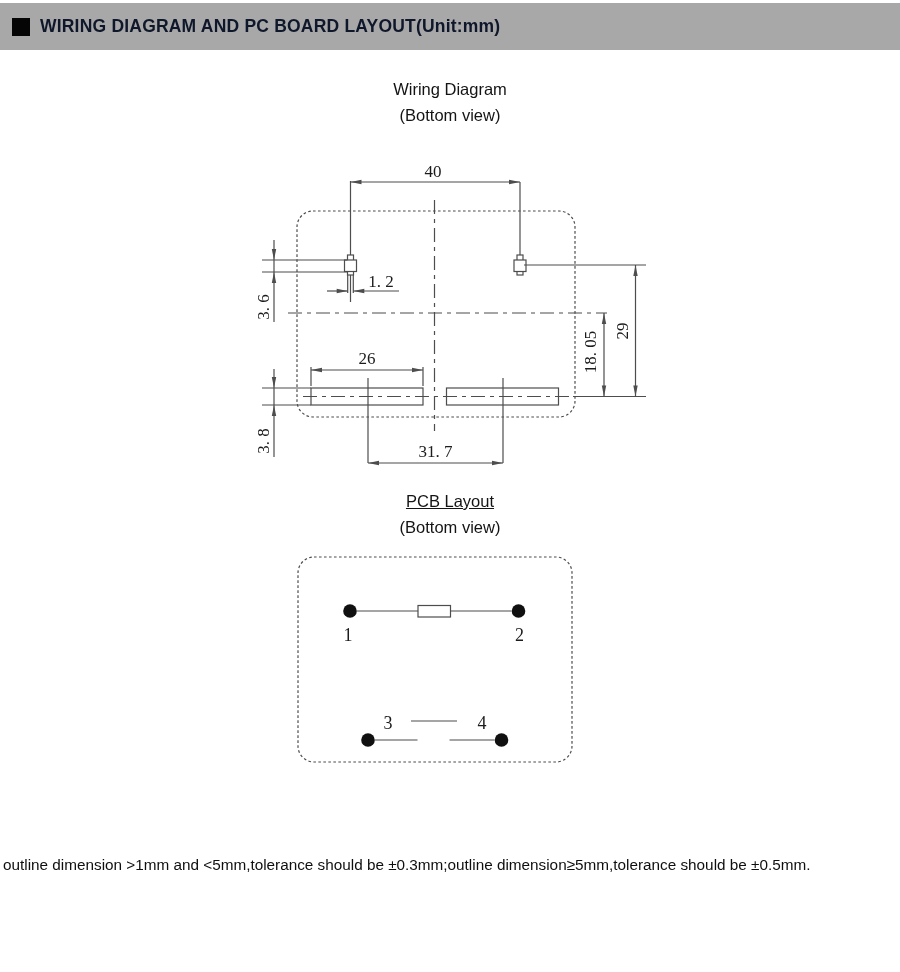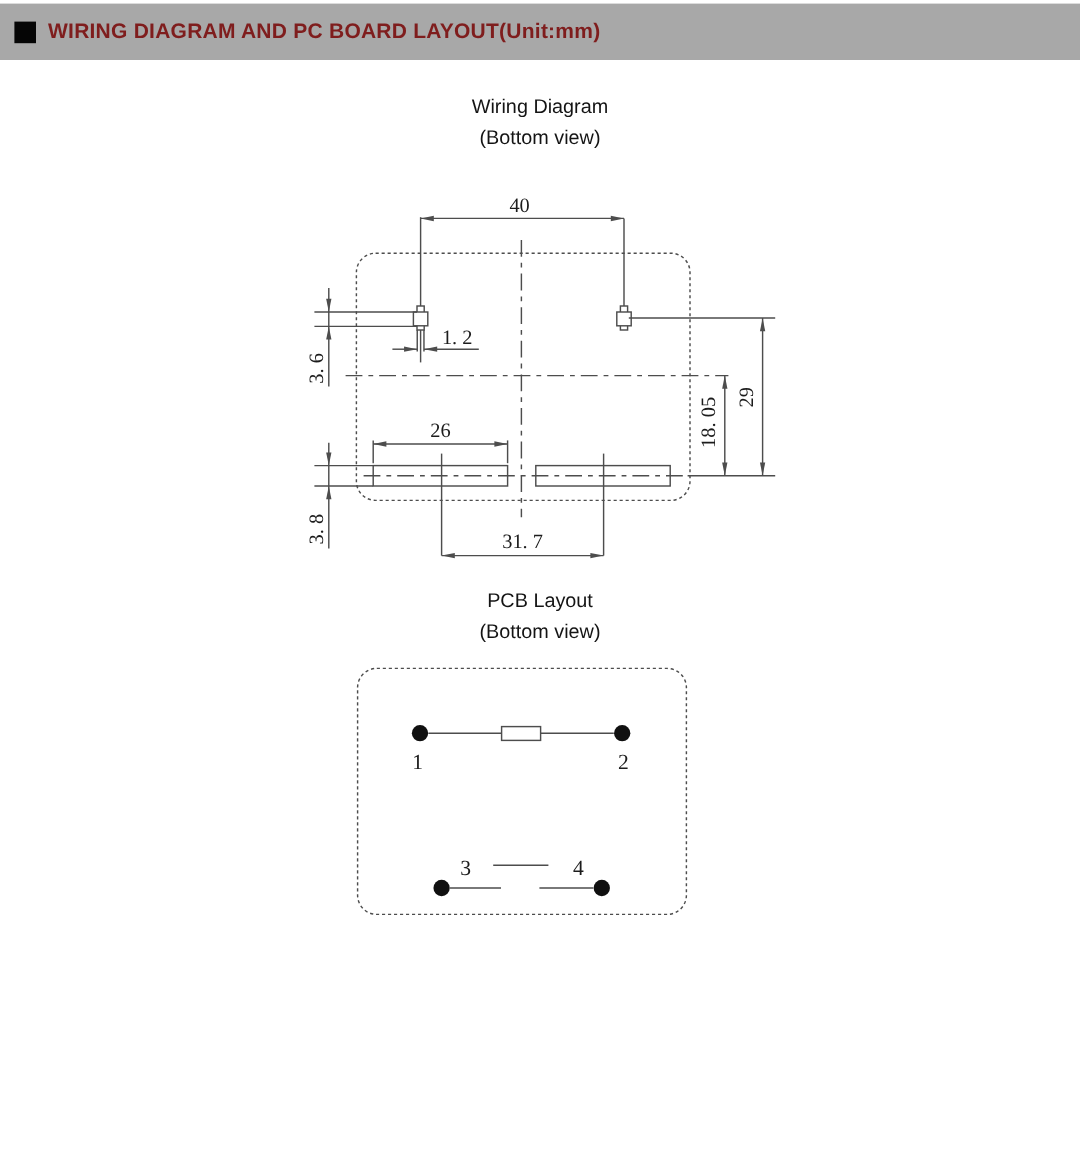--- a/index.html
+++ b/index.html
@@ -3,42 +3,42 @@
 <meta charset="utf-8">
 <style>
   html,body{margin:0;padding:0;}
   body{width:900px;height:972px;position:relative;background:#ffffff;
        font-family:"Liberation Sans",sans-serif;color:#111;overflow:hidden;}
   .abs{position:absolute;}
   
   .header-bar{left:0;top:3px;width:900px;height:47px;background:#a8a8a8;
               display:flex;align-items:center;gap:10px;padding-left:12px;box-sizing:border-box;}
   .header-square{width:18px;height:18px;background:#050505;flex:0 0 auto;}
-  .header-title{font-size:17.5px;font-weight:bold;color:#7f1d1d;letter-spacing:.2px;}
+  .header-title{font-size:17.5px;font-weight:bold;color:#0f172a;letter-spacing:.2px;}
   
   .center-text{left:0;width:900px;text-align:center;font-size:16.5px;color:#141414;}
   
   svg text{font-family:"Liberation Serif","DejaVu Serif",serif;fill:#1c1c1c;}
   
   .remarks{left:3px;top:801px;width:894px;font-size:15.3px;line-height:25.6px;
            color:#0f0f0f;white-space:pre-wrap;}
   .remarks div{height:25.6px;}
 </style>
 </head>
 <body>
 
 <div class="abs header-bar">
   <div class="header-square"></div>
   <div class="header-title">WIRING DIAGRAM AND PC BOARD LAYOUT(Unit:mm)</div>
 </div>
 
 <div class="abs center-text" style="top:80px;">Wiring Diagram</div>
 <div class="abs center-text" style="top:106px;">(Bottom view)</div>
 
-<div class="abs center-text" style="top:492px;">PCB Layout</div>
+<div class="abs center-text" style="top:492px;text-decoration:underline;">PCB Layout</div>
 <div class="abs center-text" style="top:518px;">(Bottom view)</div>
 
 <svg class="abs" style="left:0;top:0;" width="900" height="972" viewBox="0 0 900 972">
 
   <g stroke="#4d4d4d" stroke-width="1.2" fill="none">
 
     <rect x="297" y="211" width="278" height="206" rx="16" stroke-dasharray="2.6 2.4"></rect>
 
     <path d="M434.5 200 V431" stroke-dasharray="14 5 4 5"></path>
     <path d="M288 313 H607" stroke-dasharray="14 5 4 5"></path>
@@ -128,18 +128,19 @@
     <g stroke="none" fill="#1c1c1c" font-size="18">
       <text x="348" y="641" text-anchor="middle">1</text>
       <text x="519.5" y="641" text-anchor="middle">2</text>
       <text x="388" y="729" text-anchor="middle">3</text>
       <text x="482" y="729" text-anchor="middle">4</text>
     </g>
   </g>
 </svg>
 
 <div class="abs remarks">
+  <div>outline dimension &gt;1mm and &lt;5mm,tolerance should be ±0.3mm;outline dimension≥5mm,tolerance should be ±0.5mm.</div>
   
   
   
   
   
 </div>
 
 </body></html>

